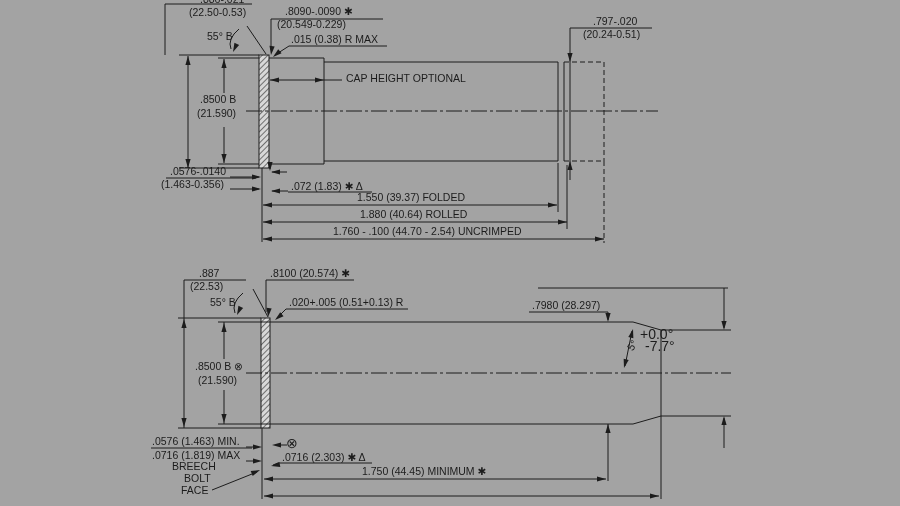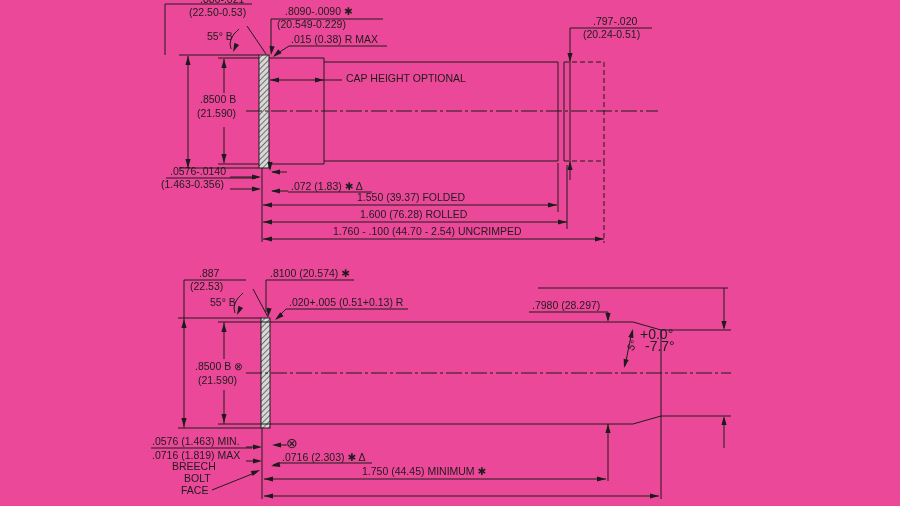--- a/index.html
+++ b/index.html
@@ -1,17 +1,17 @@
 <!DOCTYPE html>
 <html><head>
 <meta charset="utf-8">
 <style>
   html,body{margin:0;padding:0;background:#fff;}
   #canvas{
-    position:relative;width:900px;height:506px;overflow:hidden;background:#ec4899;
+    position:relative;width:900px;height:506px;overflow:hidden;background:#a3a3a3;
     font-family:"Liberation Sans",sans-serif;color:#1c1c1c;
   }
   .lbl{
     position:absolute;font-size:10.5px;line-height:12px;white-space:nowrap;color:#1c1c1c;
   }
   .sym{font-size:14px;line-height:13px;}
   .rot5{transform:rotate(-55deg);transform-origin:center;}
   .tol{font-size:14px;line-height:10px;}
   svg{position:absolute;left:0;top:0;}
 </style>
@@ -207,21 +207,21 @@
   <div class="lbl" style="left:291px;top:33px">.015 (0.38) R MAX</div>
   <div class="lbl" style="left:593px;top:15px">.797-.020</div>
   <div class="lbl" style="left:583px;top:28px">(20.24-0.51)</div>
   <div class="lbl" style="left:346px;top:72px">CAP HEIGHT OPTIONAL</div>
   <div class="lbl" style="left:200px;top:93px">.8500 B</div>
   <div class="lbl" style="left:197px;top:107px">(21.590)</div>
   <div class="lbl" style="left:170px;top:165px">.0576-.0140</div>
   <div class="lbl" style="left:161px;top:178px">(1.463-0.356)</div>
   <div class="lbl" style="left:291px;top:180px">.072 (1.83) ✱ Δ</div>
   <div class="lbl" style="left:357px;top:191px">1.550 (39.37) FOLDED</div>
-  <div class="lbl" style="left:360px;top:208px">1.600 (76.28) ROLLED</div>
+  <div class="lbl" style="left:360px;top:208px">1.880 (40.64) ROLLED</div>
   <div class="lbl" style="left:333px;top:225px">1.760 - .100 (44.70 - 2.54) UNCRIMPED</div>
 
   <div class="lbl" style="left:199px;top:267px">.887</div>
   <div class="lbl" style="left:190px;top:280px">(22.53)</div>
   <div class="lbl" style="left:210px;top:296px">55° B</div>
   <div class="lbl" style="left:270px;top:267px">.8100 (20.574) ✱</div>
   <div class="lbl" style="left:289px;top:296px">.020+.005 (0.51+0.13) R</div>
   <div class="lbl" style="left:532px;top:299px">.7980 (28.297)</div>
   <div class="lbl" style="left:195px;top:360px">.8500 B ⊗</div>
   <div class="lbl" style="left:198px;top:374px">(21.590)</div>

